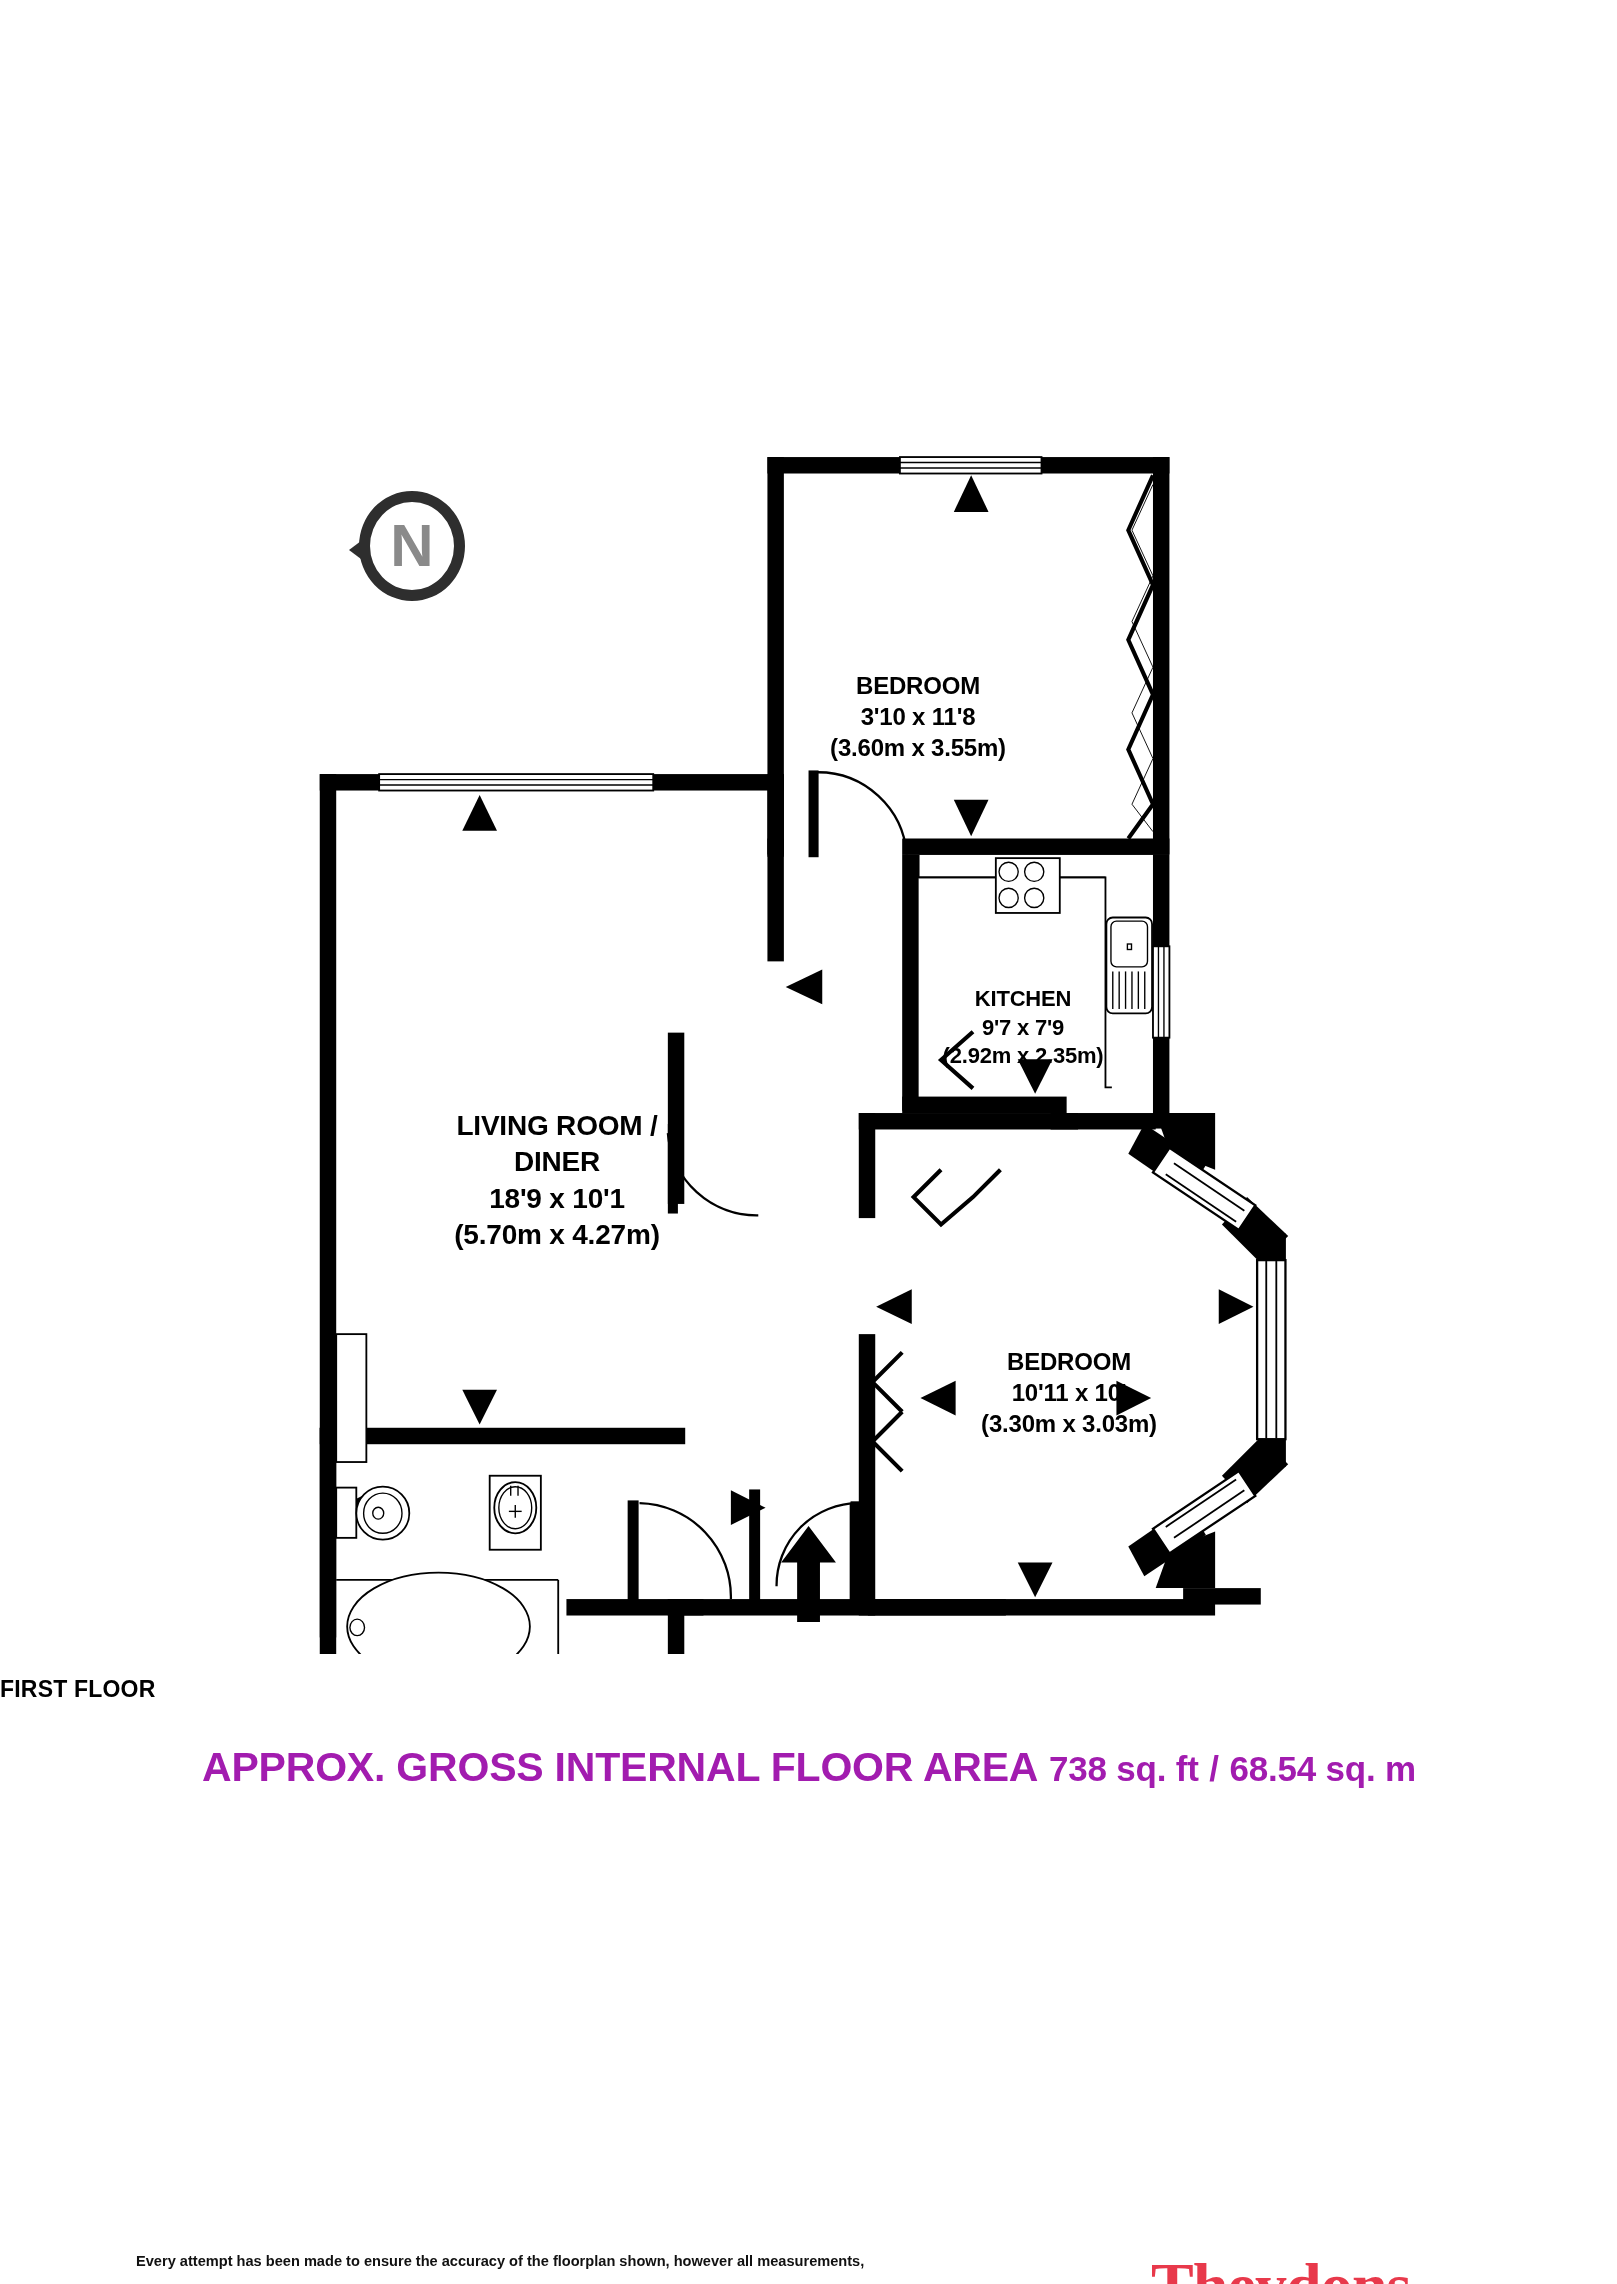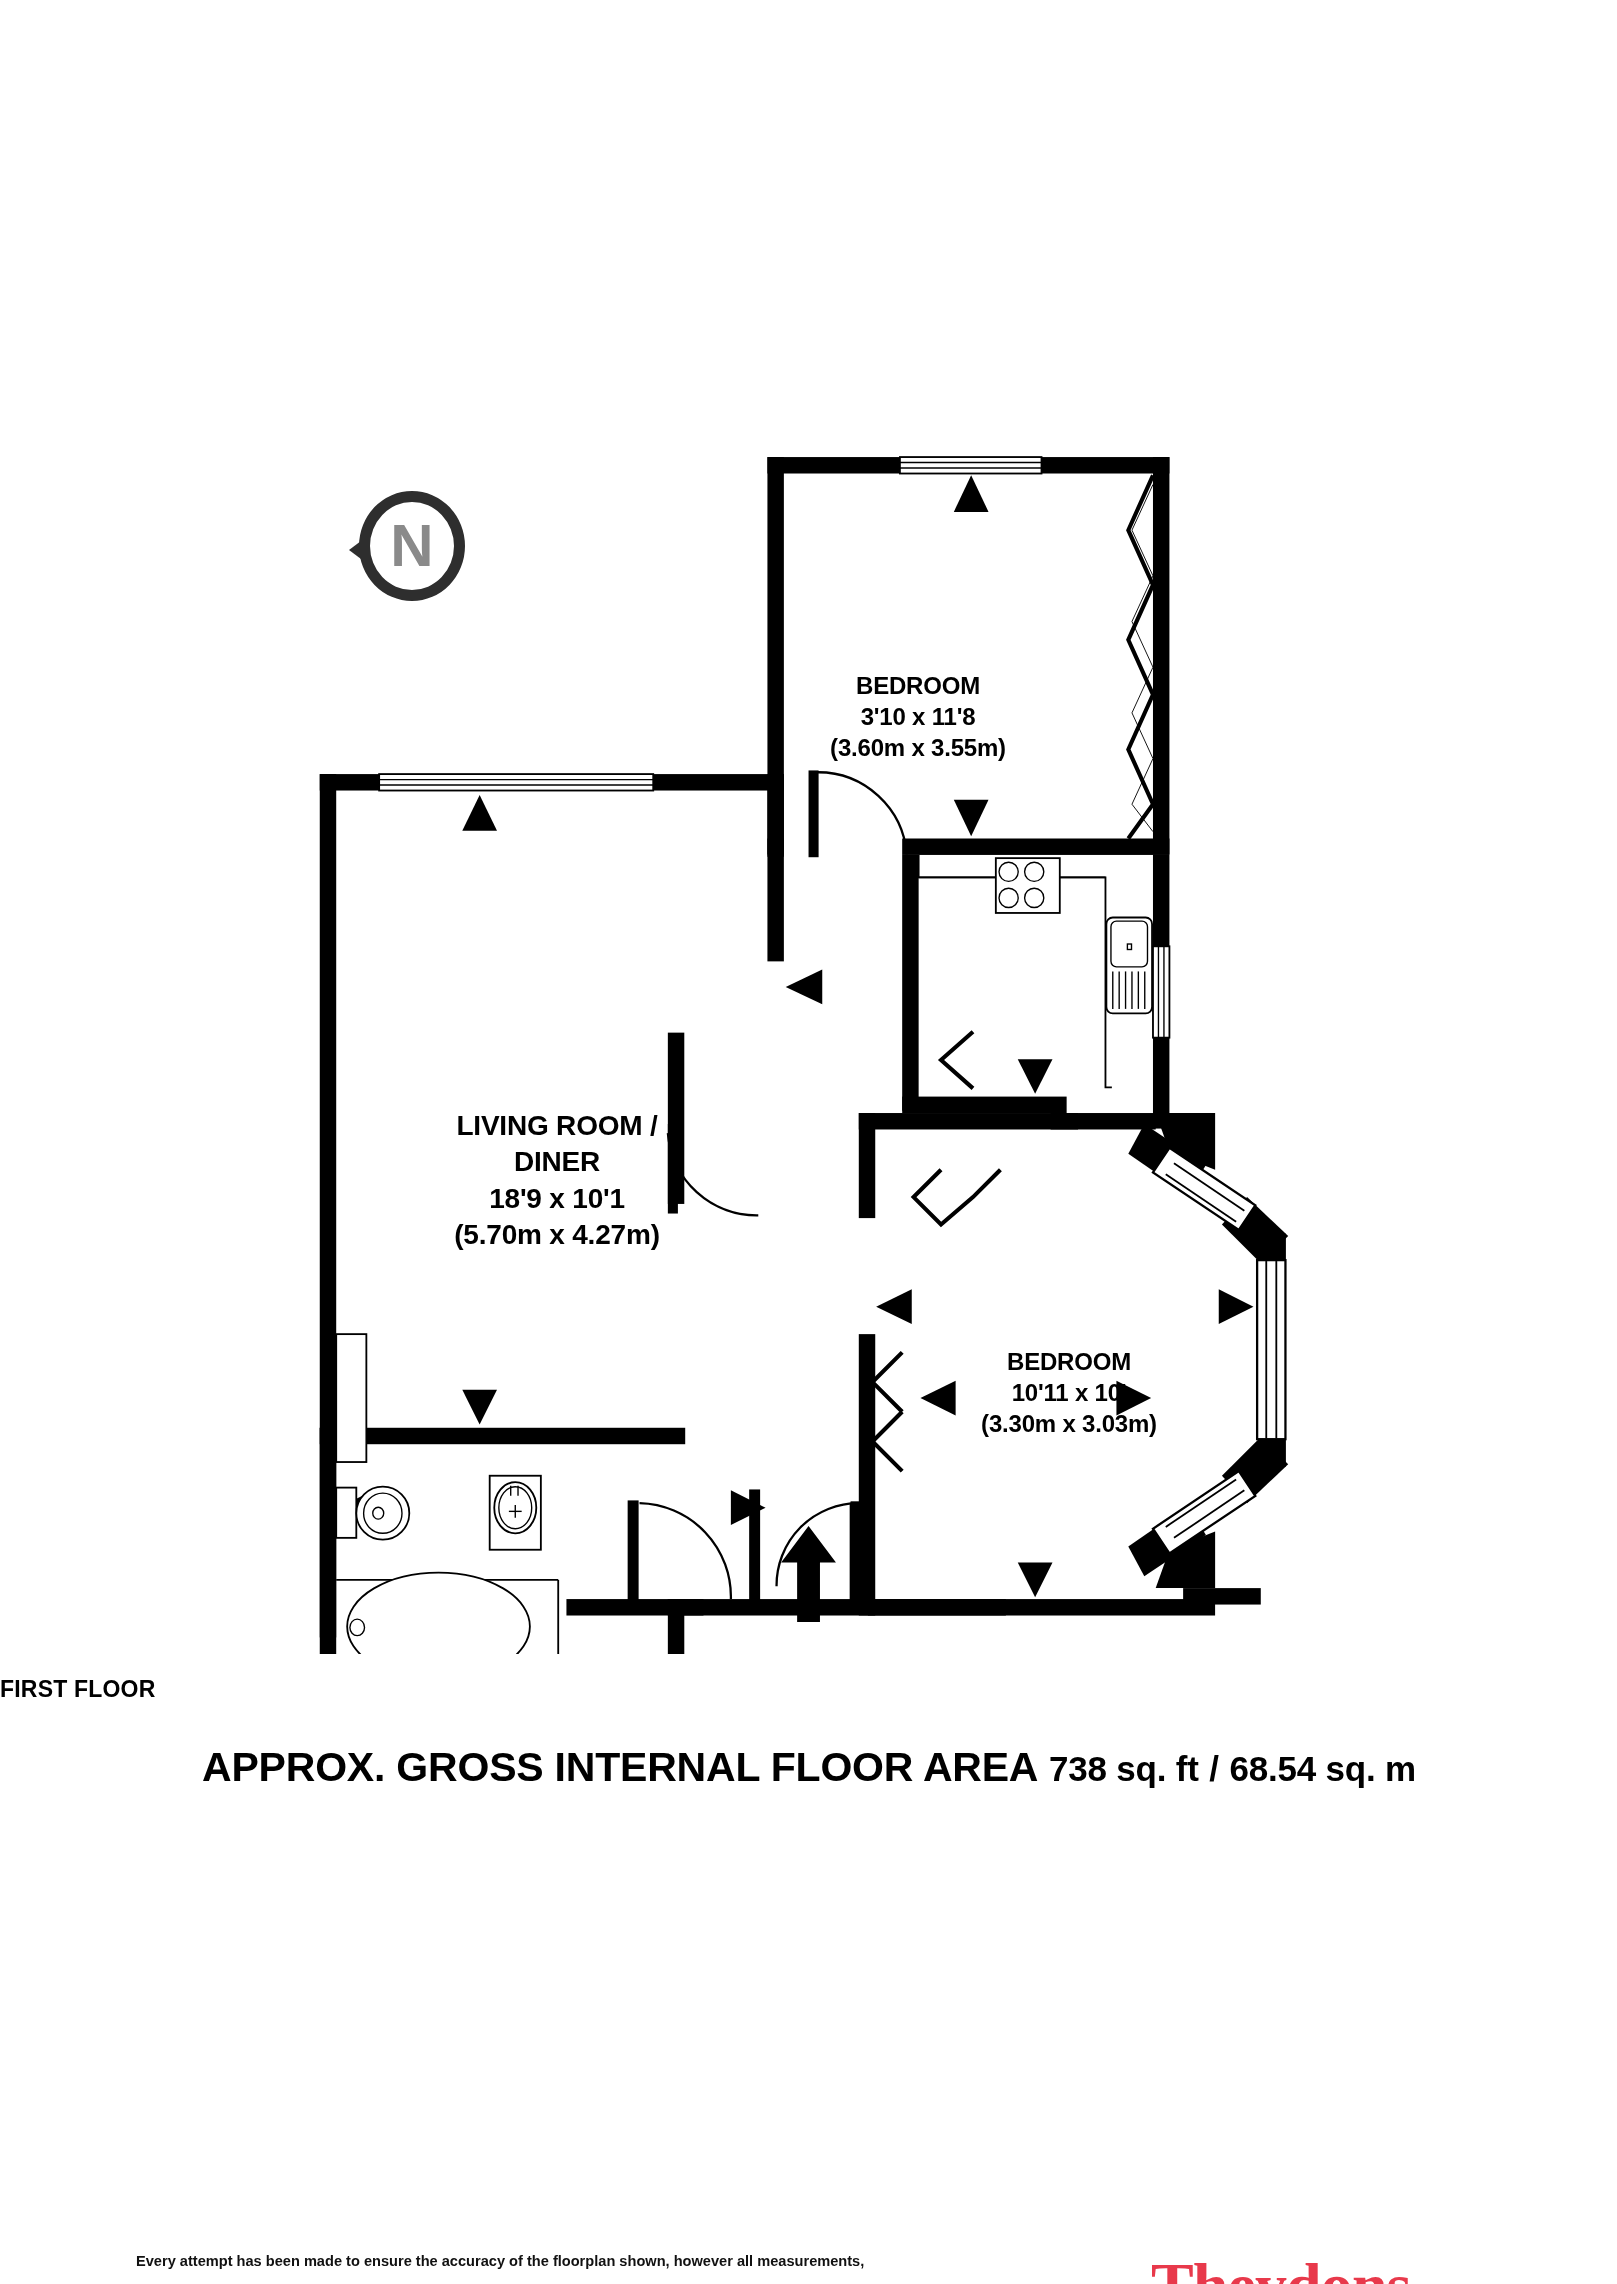--- a/index.html
+++ b/index.html
@@ -129,21 +129,21 @@
   #area-caption {
     position: absolute;
     left: 0;
     top: 1744px;
     width: 1618px;
     text-align: center;
     font-family: "Liberation Sans", sans-serif;
     font-weight: bold;
     font-size: 39px;
     letter-spacing: -0.2px;
-    color: #000000;
+    color: #a21caf;
     white-space: nowrap;
   }
   #area-caption .big { font-size: 41px; }
   #area-caption .small { font-size: 35px; }
 
   
   #footer {
     position: absolute;
     left: 0;
     top: 2252px;
@@ -381,20 +381,25 @@
     <div class="ring"></div>
     <div class="nletter">N</div>
   </div>
 
   <div class="room-label" id="label-bedroom1">
     <span class="ln">BEDROOM</span>
     <span class="ln">3'10 x 11'8</span>
     <span class="ln">(3.60m x 3.55m)</span>
   </div>
 
+  <div class="room-label" id="label-kitchen">
+    <span class="ln">KITCHEN</span>
+    <span class="ln">9'7 x 7'9</span>
+    <span class="ln">(2.92m x 2.35m)</span>
+  </div>
 
   <div class="room-label" id="label-living">
     <span class="ln">LIVING ROOM /</span>
     <span class="ln">DINER</span>
     <span class="ln">18'9 x 10'1</span>
     <span class="ln">(5.70m x 4.27m)</span>
   </div>
 
   <div class="room-label" id="label-bedroom2">
     <span class="ln">BEDROOM</span>

